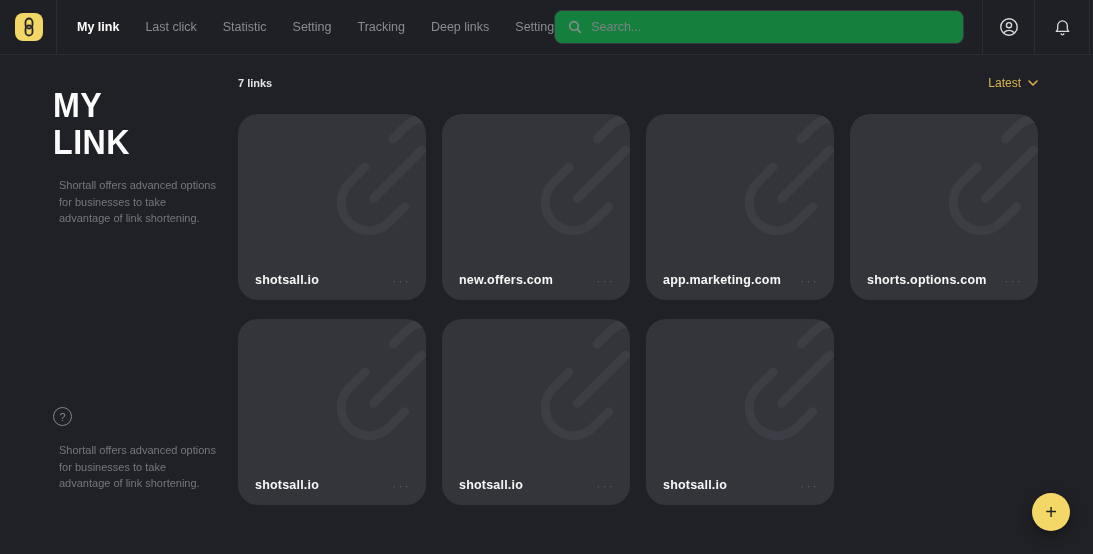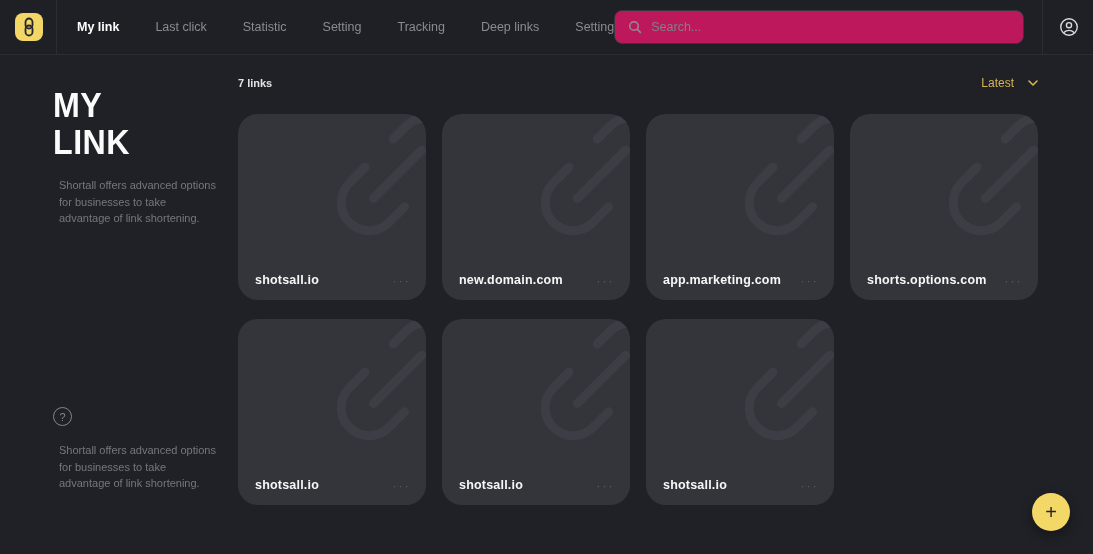--- a/index.html
+++ b/index.html
@@ -19,28 +19,28 @@
   }
   .logo-cell{
     width:57px; height:100%; flex:none;
     display:flex; align-items:center; padding-left:15px;
     border-right:1px solid #2c2d33;
   }
   .logo{
     width:28px; height:28px; border-radius:8px; background:#f2d666;
     display:flex; align-items:center; justify-content:center; cursor:pointer;
   }
-  .nav{ display:flex; align-items:center; gap:36px; margin-left:20px;
+  .nav{ display:flex; align-items:center; gap:26px; margin-left:20px;
         font-size:12.5px; color:#8a8b91; white-space:nowrap; }
   .nav-item{ cursor:pointer; }
   .nav-item.active{ color:#ffffff; font-weight:700; }
   .search{
     margin-left:auto; margin-right:18px; flex:none;
     width:410px; height:34px; border-radius:8px;
-    background:#be185d; border:1px solid #37383e;
+    background:#15803d; border:1px solid #37383e;
     display:flex; align-items:center; gap:9px; padding:0 13px;
   }
   .search input{
     background:transparent; border:none; outline:none; flex:1;
     font-family:"Liberation Sans", sans-serif;
     font-size:12.5px; color:#d6d6da;
   }
   .search input::placeholder{ color:#7f8086; }
   .action-cell{
     height:100%; border-left:1px solid #2c2d33; flex:none;
@@ -73,21 +73,21 @@
     border:1.5px solid #85868c; color:#85868c;
     font-size:11px; display:flex; align-items:center; justify-content:center;
     cursor:pointer;
   }
   
   .content-header{
     position:absolute; left:238px; top:76px; width:800px;
     display:flex; justify-content:space-between; align-items:center;
   }
   .count-label{ font-size:11px; color:#e3e3e6;font-weight:bold; }
-  .sort{ display:flex; align-items:center; gap:14px; cursor:pointer;
+  .sort{ display:flex; align-items:center; gap:7px; cursor:pointer;
          font-size:12px; color:#d7b44e; }
   .grid{
     position:absolute; left:238px; top:114px; width:800px;
     display:grid; grid-template-columns:repeat(4,188px);
     column-gap:16px; row-gap:19px;
   }
   .card{
     position:relative; width:188px; height:186px;
     background:#34353a; border-radius:20px; overflow:hidden; cursor:pointer;
   }
@@ -200,21 +200,21 @@
   </div>
 
   <div class="card">
     <svg class="wm" width="200" height="200" viewBox="0 0 200 200">
       <g transform="rotate(-45 100 100)" fill="none" stroke="#3d3e45" stroke-width="9" stroke-linecap="round">
         <path d="M80 62 H58 a28 28 0 0 0 0 56 H80"></path>
         <path d="M64 90 H132"></path>
         <path d="M120 62 h18 a28 28 0 0 1 0 56 h-18"></path>
       </g>
     </svg>
-    <span class="card-title">new.domain.com</span>
+    <span class="card-title">new.offers.com</span>
     <span class="card-dots">···</span>
   </div>
 
   <div class="card">
     <svg class="wm" width="200" height="200" viewBox="0 0 200 200">
       <g transform="rotate(-45 100 100)" fill="none" stroke="#3d3e45" stroke-width="9" stroke-linecap="round">
         <path d="M80 62 H58 a28 28 0 0 0 0 56 H80"></path>
         <path d="M64 90 H132"></path>
         <path d="M120 62 h18 a28 28 0 0 1 0 56 h-18"></path>
       </g>

